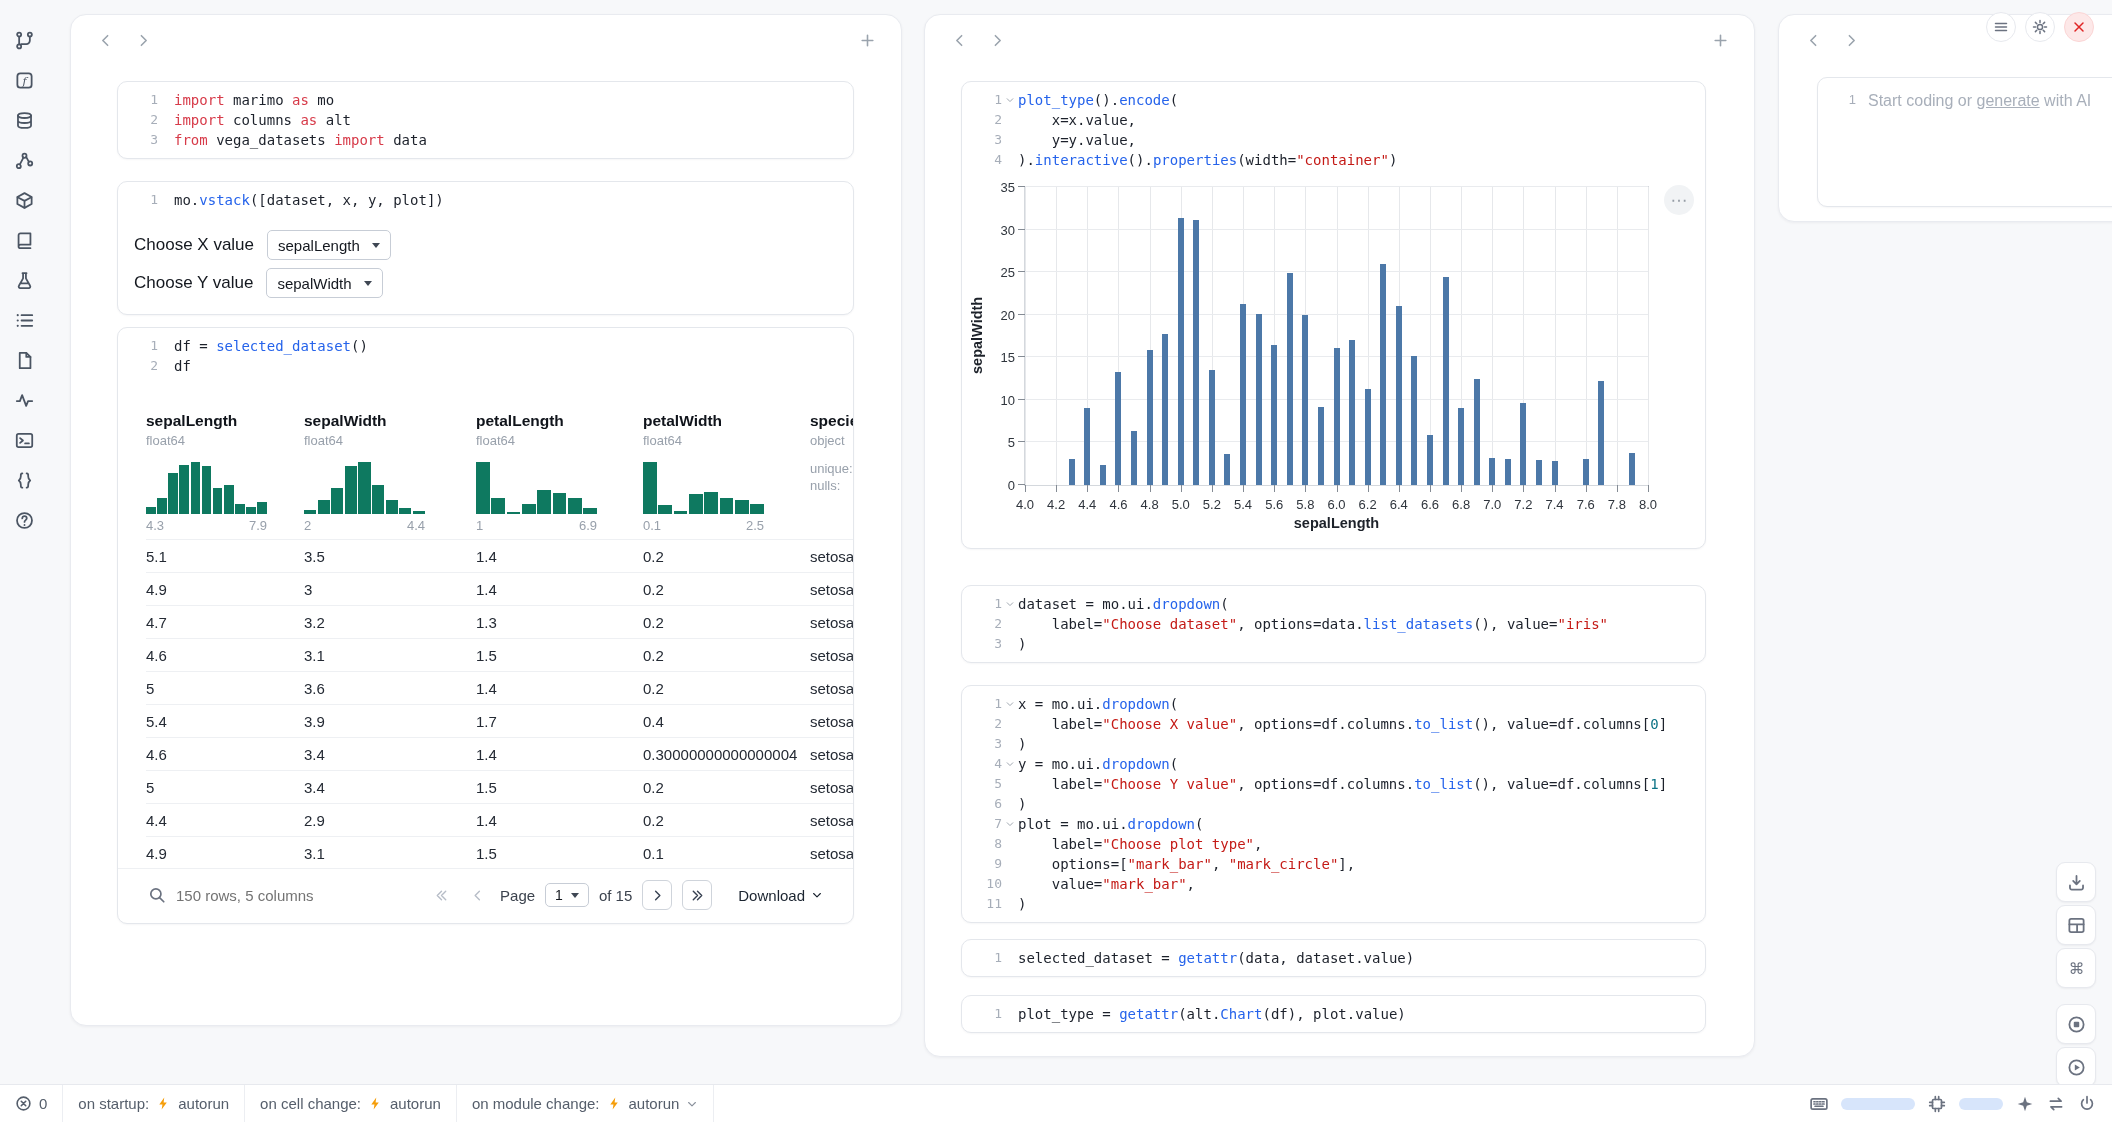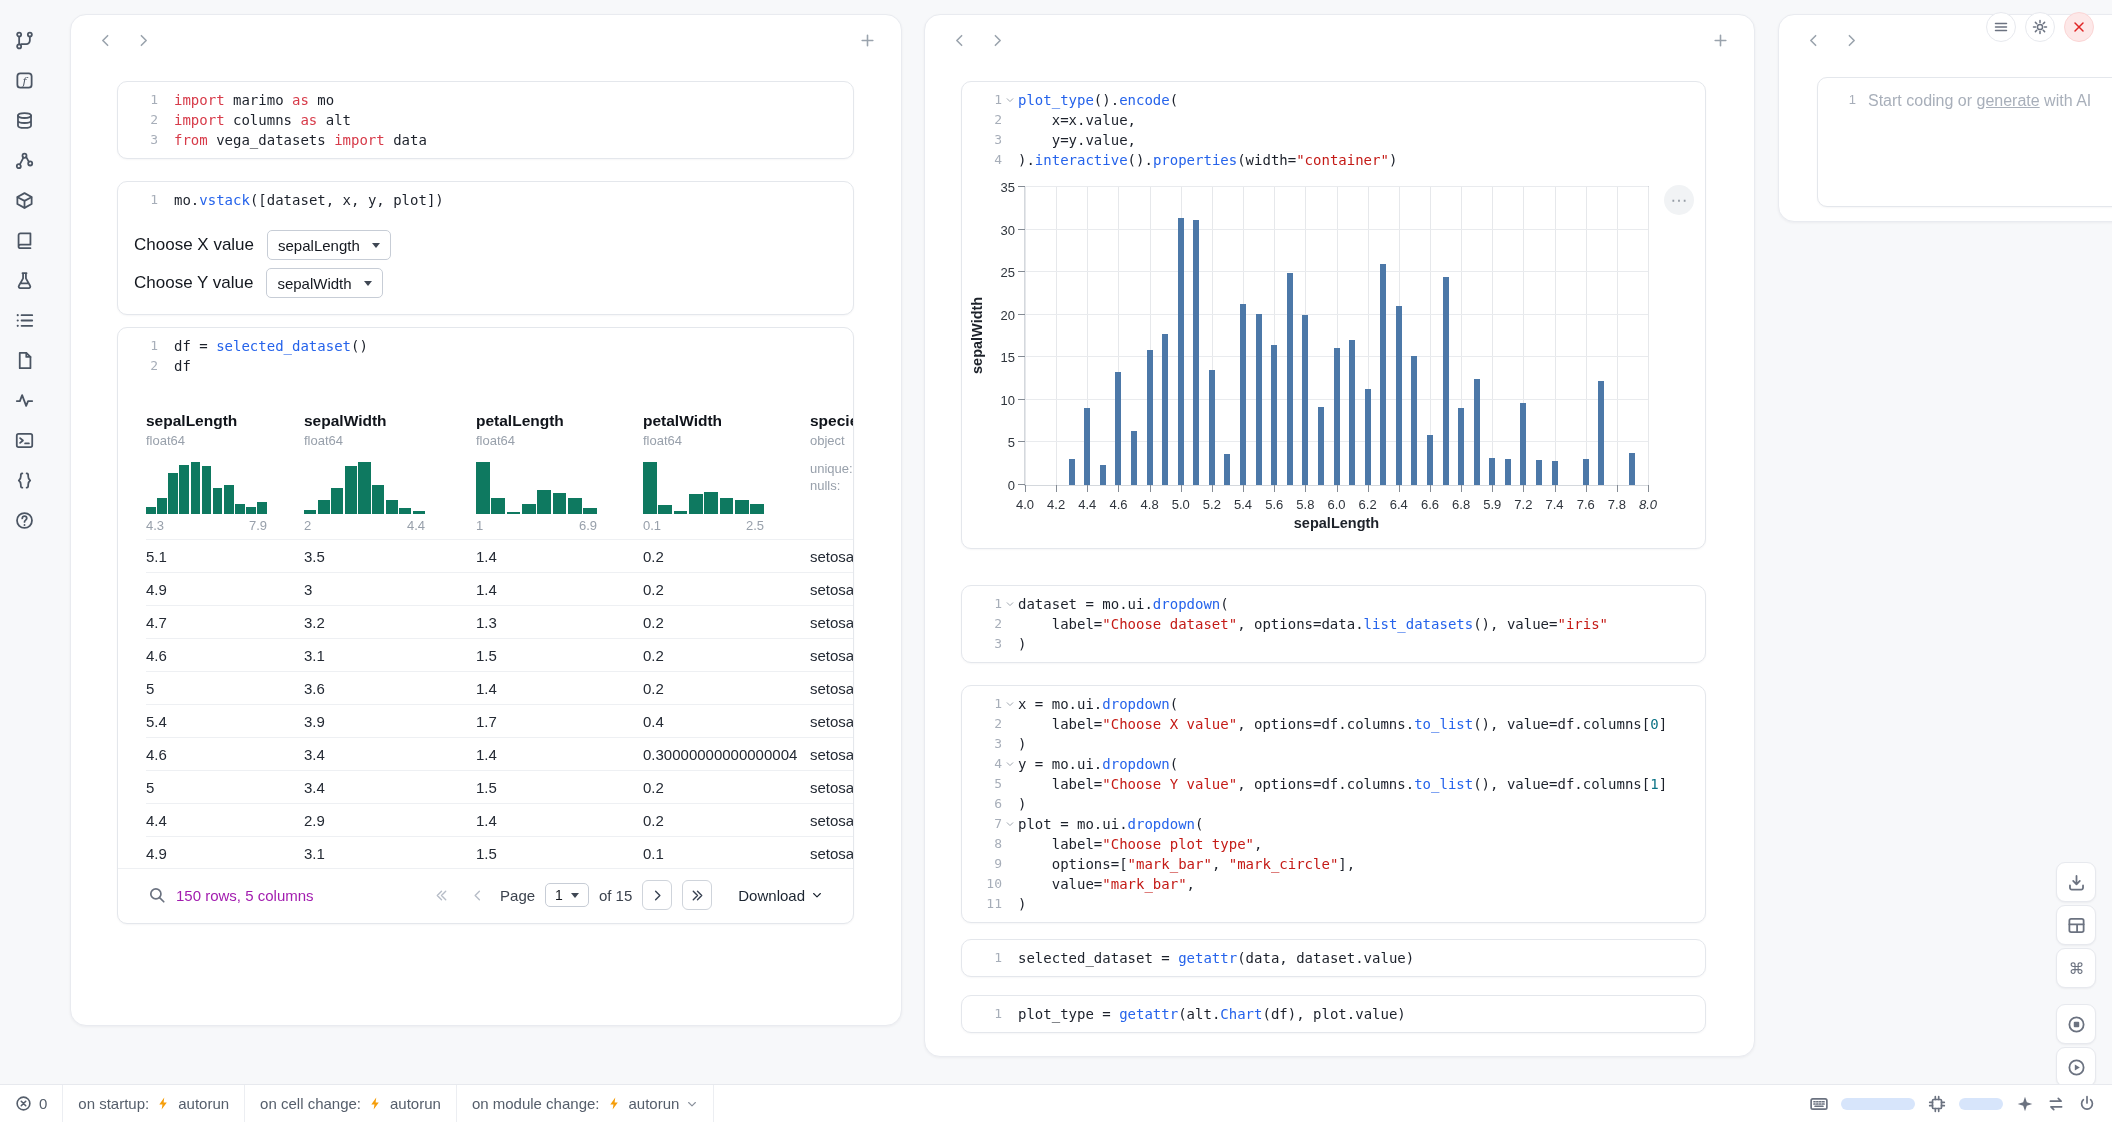--- a/index.html
+++ b/index.html
@@ -62,21 +62,21 @@
   .hist { width:121px; height:57px; display:flex; align-items:flex-end; gap:1.5px; margin-top:9px; }
   .hist i { flex:1; background:#0e7960; display:block; }
   .range { width:121px; display:flex; justify-content:space-between;
            font-size:13px; color:#98a0ab; margin-top:4px; padding-bottom:6px; }
   .meta { font-size:13px; color:#98a0ab; margin-top:12px; line-height:17px; }
   .t-row { height:33px; align-items:center; border-top:1px solid #eef0f3;
            font-size:15px; color:#242a34; }
   .t-row > div { overflow:hidden; white-space:nowrap; }
   .t-foot { display:flex; align-items:center; gap:10px; border-top:1px solid #eef0f3;
             padding:11px 30px 13px 30px; margin-top:-1px; font-size:15px; color:#3c434e; }
-  .t-sum { color:#a21caf; }
+  .t-sum { color:#737373; }
   .spacer { flex:1; }
   .pg-btn { border:none; background:transparent; color:#b7bdc7; width:26px; height:26px;
             display:flex; align-items:center; justify-content:center; border-radius:6px; cursor:pointer; padding:0; }
   .pg-btn.boxed { border:1px solid #cfd4db; color:#374151; width:30px; height:30px; }
   .pg-btn svg { width:15px; height:15px; }
   .pg-select { display:inline-flex; align-items:center; gap:8px; border:1px solid #c7cdd6;
                border-radius:5px; padding:3px 9px; font-size:14px; color:#14181f; cursor:pointer; }
   .dl { display:inline-flex; align-items:center; gap:6px; margin-left:16px; font-size:15px;
         font-weight:500; color:#1b2430; cursor:pointer; }
   .dl svg { width:12px; height:12px; }
@@ -650,36 +650,36 @@
               <div class="tick-x" style="left: 60%;"></div>
               <div class="xlab" style="left: 60%;">6.4</div>
               <div class="grid-v" style="left: 65%;"></div>
               <div class="tick-x" style="left: 65%;"></div>
               <div class="xlab" style="left: 65%;">6.6</div>
               <div class="grid-v" style="left: 70%;"></div>
               <div class="tick-x" style="left: 70%;"></div>
               <div class="xlab" style="left: 70%;">6.8</div>
               <div class="grid-v" style="left: 75%;"></div>
               <div class="tick-x" style="left: 75%;"></div>
-              <div class="xlab" style="left: 75%;">5.9</div>
+              <div class="xlab" style="left: 75%;">7.0</div>
               <div class="grid-v" style="left: 80%;"></div>
               <div class="tick-x" style="left: 80%;"></div>
               <div class="xlab" style="left: 80%;">7.2</div>
               <div class="grid-v" style="left: 85%;"></div>
               <div class="tick-x" style="left: 85%;"></div>
               <div class="xlab" style="left: 85%;">7.4</div>
               <div class="grid-v" style="left: 90%;"></div>
               <div class="tick-x" style="left: 90%;"></div>
               <div class="xlab" style="left: 90%;">7.6</div>
               <div class="grid-v" style="left: 95%;"></div>
               <div class="tick-x" style="left: 95%;"></div>
               <div class="xlab" style="left: 95%;">7.8</div>
               <div class="grid-v" style="left: 100%;"></div>
               <div class="tick-x" style="left: 100%;"></div>
-              <div class="xlab" style="left: 100%; font-style: italic;">8.0</div>
+              <div class="xlab" style="left: 100%;">8.0</div>
               <div class="tick-y" style="bottom: 0%;"></div>
               <div class="ylab" style="bottom: 0%;">0</div>
               <div class="grid-h" style="bottom: 14.2857%;"></div>
               <div class="tick-y" style="bottom: 14.2857%;"></div>
               <div class="ylab" style="bottom: 14.2857%;">5</div>
               <div class="grid-h" style="bottom: 28.5714%;"></div>
               <div class="tick-y" style="bottom: 28.5714%;"></div>
               <div class="ylab" style="bottom: 28.5714%;">10</div>
               <div class="grid-h" style="bottom: 42.8571%;"></div>
               <div class="tick-y" style="bottom: 42.8571%;"></div>

